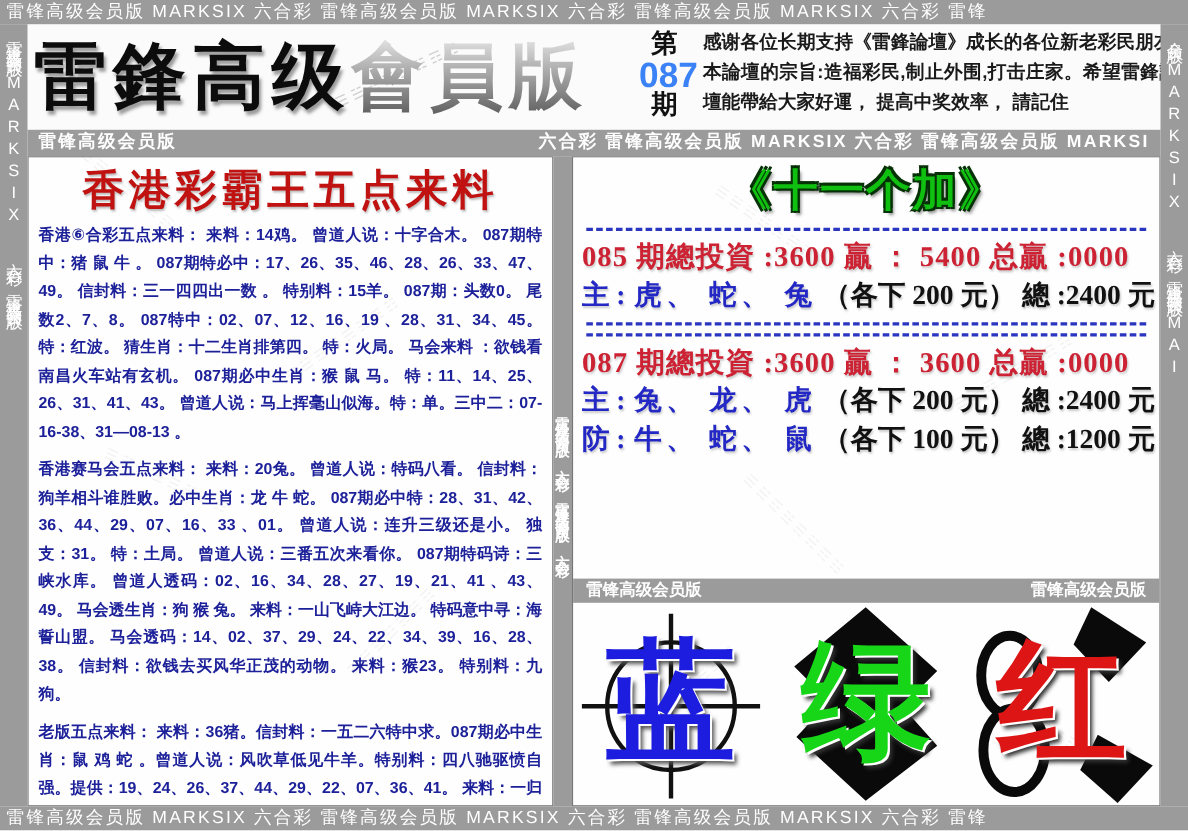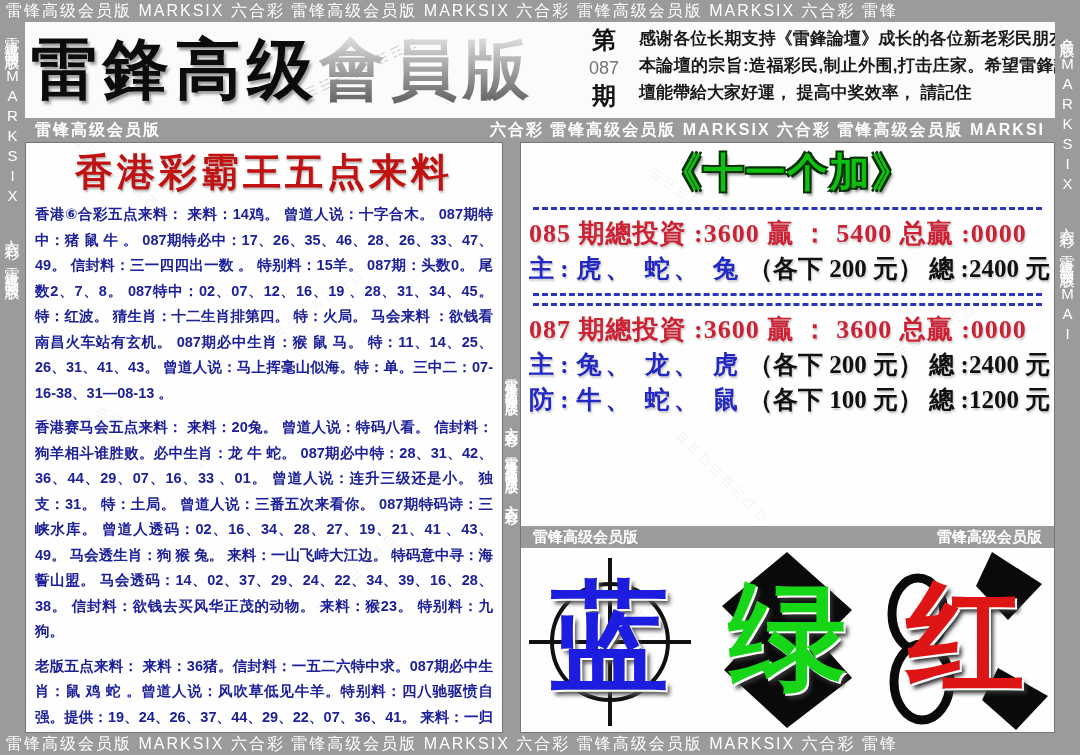--- a/index.html
+++ b/index.html
@@ -31,21 +31,21 @@
   .strip-left { left:0; }
   .strip-right { left:1055px; }
 
   
   .header { position:absolute; left:25px; top:22px; width:1030px; height:96px; z-index:2; }
   .main-title { position:absolute; left:6px; top:0px; font-size:66px; font-weight:900; letter-spacing:6px; line-height:94px; white-space:nowrap; }
   .main-title .t-black { color:#0c0c0c; text-shadow:2px 3px 3px #9a9a9a; }
   .main-title .t-gray  { color:#8f8f8f; background:linear-gradient(180deg,#e8e8e8 0%,#5d5d5d 100%); -webkit-background-clip:text; background-clip:text; -webkit-text-fill-color:transparent; text-shadow:none; }
   .issue-box { position:absolute; left:556px; top:4px; width:46px; text-align:center; line-height:28px; }
   .issue-box .iss-cn { font-size:24px; font-weight:bold; color:#111; }
-  .issue-box .iss-no { font-size:18px; font-weight:normal; color:#737373; }
+  .issue-box .iss-no { font-size:32px; font-weight:bold; color:#3b82f6; }
   .notice { position:absolute; left:614px; top:3px; width:432px; font-size:17px; font-weight:bold; color:#1a1a1a; line-height:27px; text-align:justify; }
 
   
   .subheader { position:absolute; left:25px; top:118px; width:1030px; height:24px; background:#9b9b9b; color:#fff; font-weight:bold; font-size:16px; line-height:24px; display:flex; justify-content:space-between; padding:0 10px; letter-spacing:2px; white-space:nowrap; overflow:hidden; z-index:3; }
 
   
   .left-col { position:absolute; left:25px; top:142px; width:478px; height:591px; background:rgba(255,255,255,.72); border:1px solid #777; z-index:2; padding:2px 9px; }
   .left-title { text-align:center; font-size:38px; font-weight:900; color:#c11212; letter-spacing:4px; text-shadow:1px 2px 2px #bbb; margin:2px 0 4px 0; }
   .para { color:#1c2099; font-weight:bold; font-size:14.5px; line-height:25.5px; text-align:justify; margin-bottom:9px; }
 

